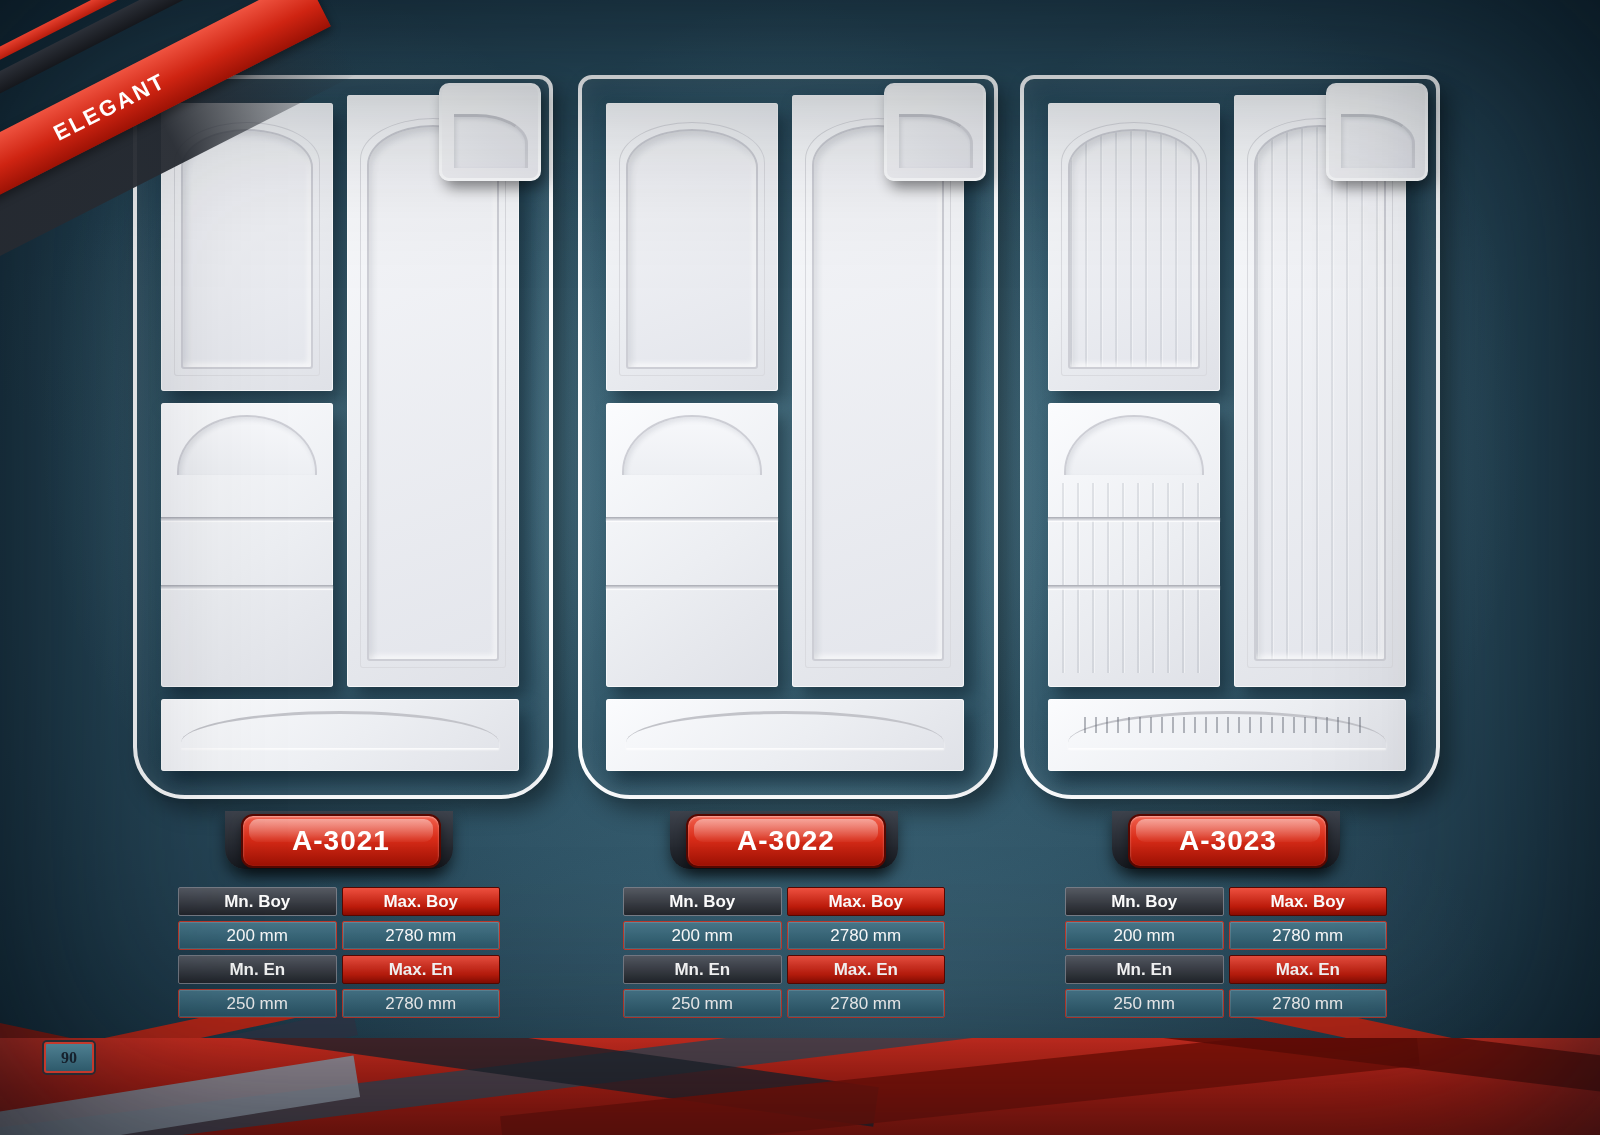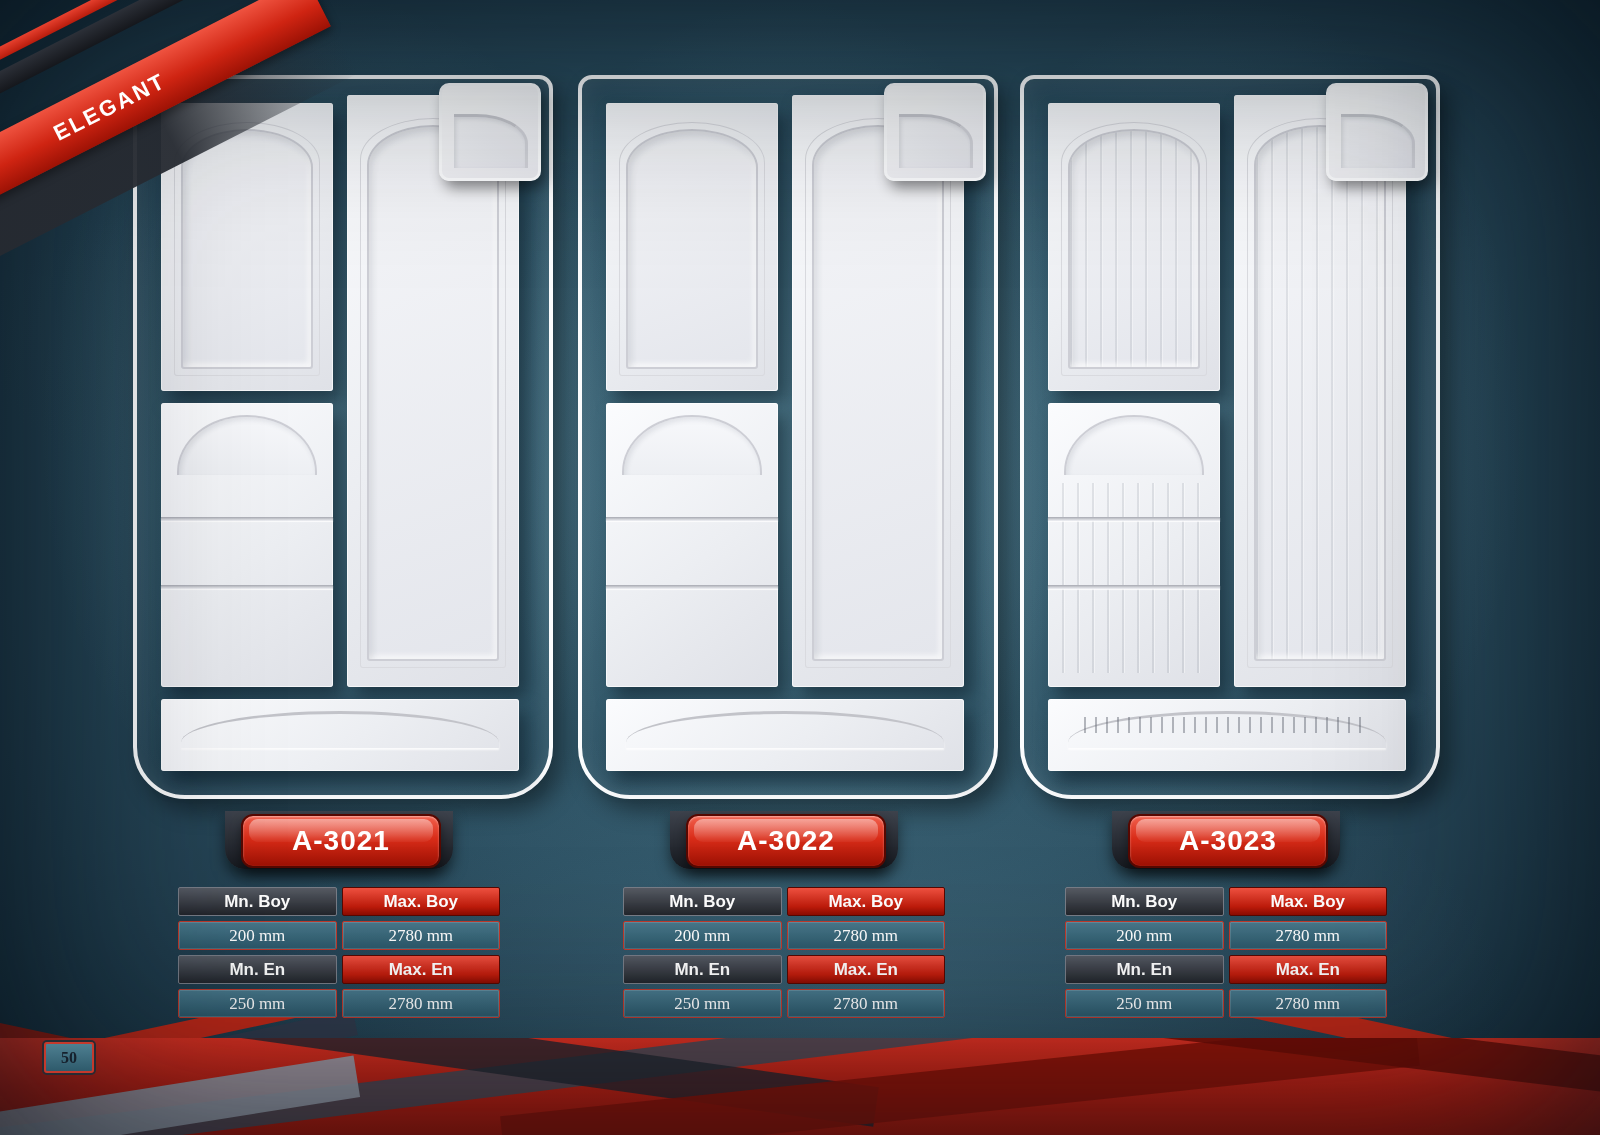--- a/index.html
+++ b/index.html
@@ -110,21 +110,21 @@
     position:absolute; top:887px; width:322px; z-index:3;
     display:grid; grid-template-columns:1fr 1fr; gap:5px;
   }
   .cell{
     height:27px; display:flex; align-items:center; justify-content:center;
     color:#fff; font-size:17px; border-radius:2px;
   }
   .c-dark{background:linear-gradient(#565b64,#22252b); border:1px solid #787d87; font-weight:600;text-align:right;}
   .c-red{background:linear-gradient(#f05140,#bf1b0b 70%,#8c0c02); border:1px solid #570801; font-weight:600;}
   .c-val{background:linear-gradient(#49798c,#2c586a); border:1px solid #c2392b;
-    box-shadow: inset 0 0 0 1px rgba(255,255,255,.14); font-weight:500;font-family:Liberation Serif, serif;}
+    box-shadow: inset 0 0 0 1px rgba(255,255,255,.14); font-weight:500;}
 
   
   .ribbon{position:absolute; left:0; top:0; width:390px; height:280px; overflow:hidden; z-index:6;}
   .rb{position:absolute; transform:rotate(-27deg);}
   .thin-red{left:-90px; top:14px; width:310px; height:12px; background:linear-gradient(#e6402e,#b81c0c);}
   .thin-dark{left:-90px; top:34px; width:330px; height:20px; background:linear-gradient(#2c3038,#15171c);}
   .under-dark{left:-70px; top:118px; width:440px; height:58px;
     background:linear-gradient(90deg,#262a31 0%, #262a31 55%, rgba(38,42,49,0) 100%); opacity:.95;}
   .main-band{left:-60px; top:64px; width:400px; height:56px;
     background:linear-gradient(#ef5340,#cf2412 55%, #9d1205);
@@ -290,17 +290,17 @@
 
   <div class="footer">
     <div class="fx fx1"></div>
     <div class="fx fx2"></div>
     <div class="fx fx3"></div>
     <div class="fx fx4"></div>
     <div class="fx fx5"></div>
   </div>
 
   <div class="pagenum">
-    <span>50</span>
+    <span>90</span>
   </div>
 
   <div class="vignette"></div>
 </div>
 
 </body></html>

